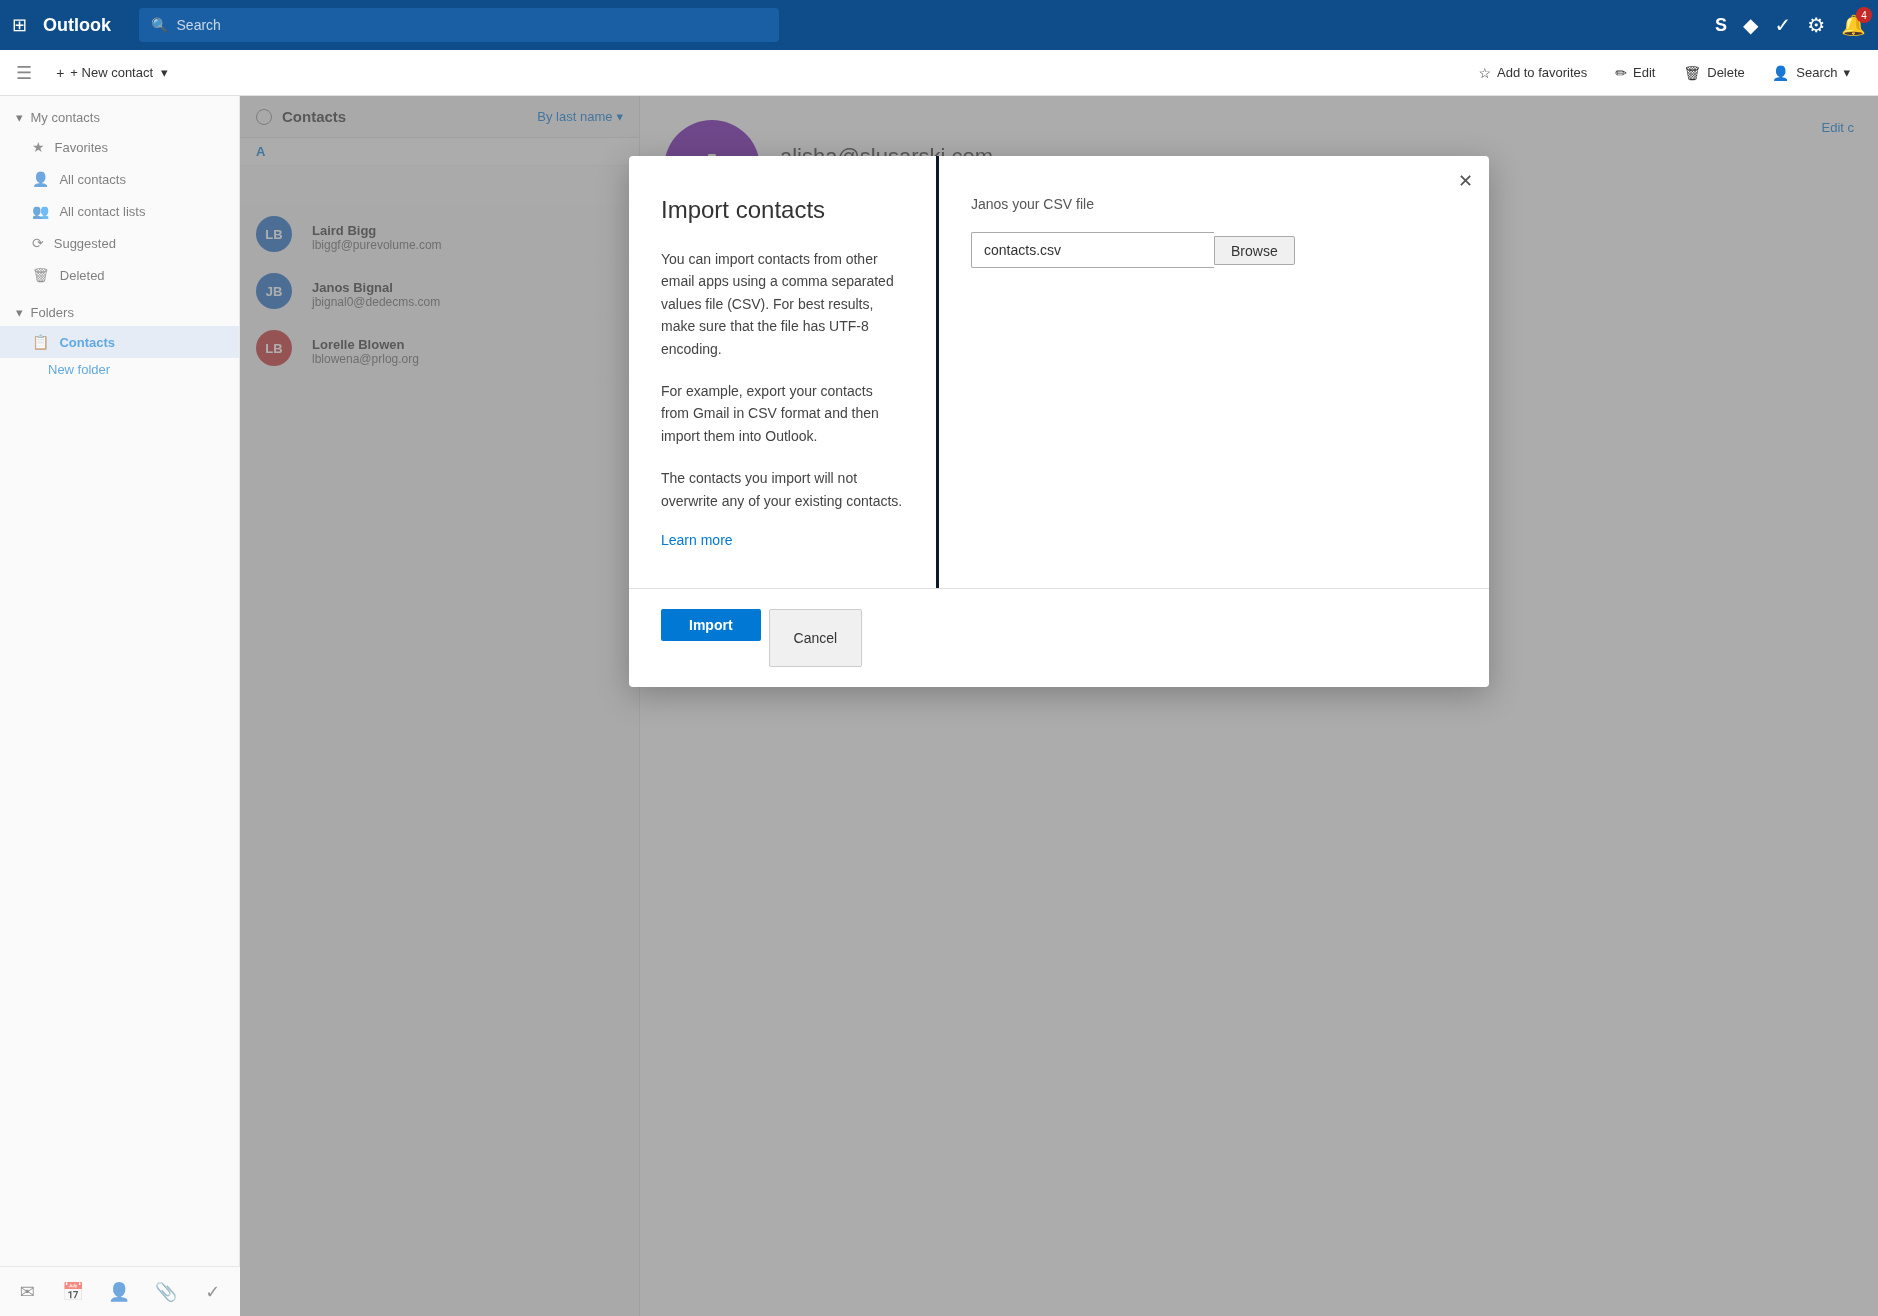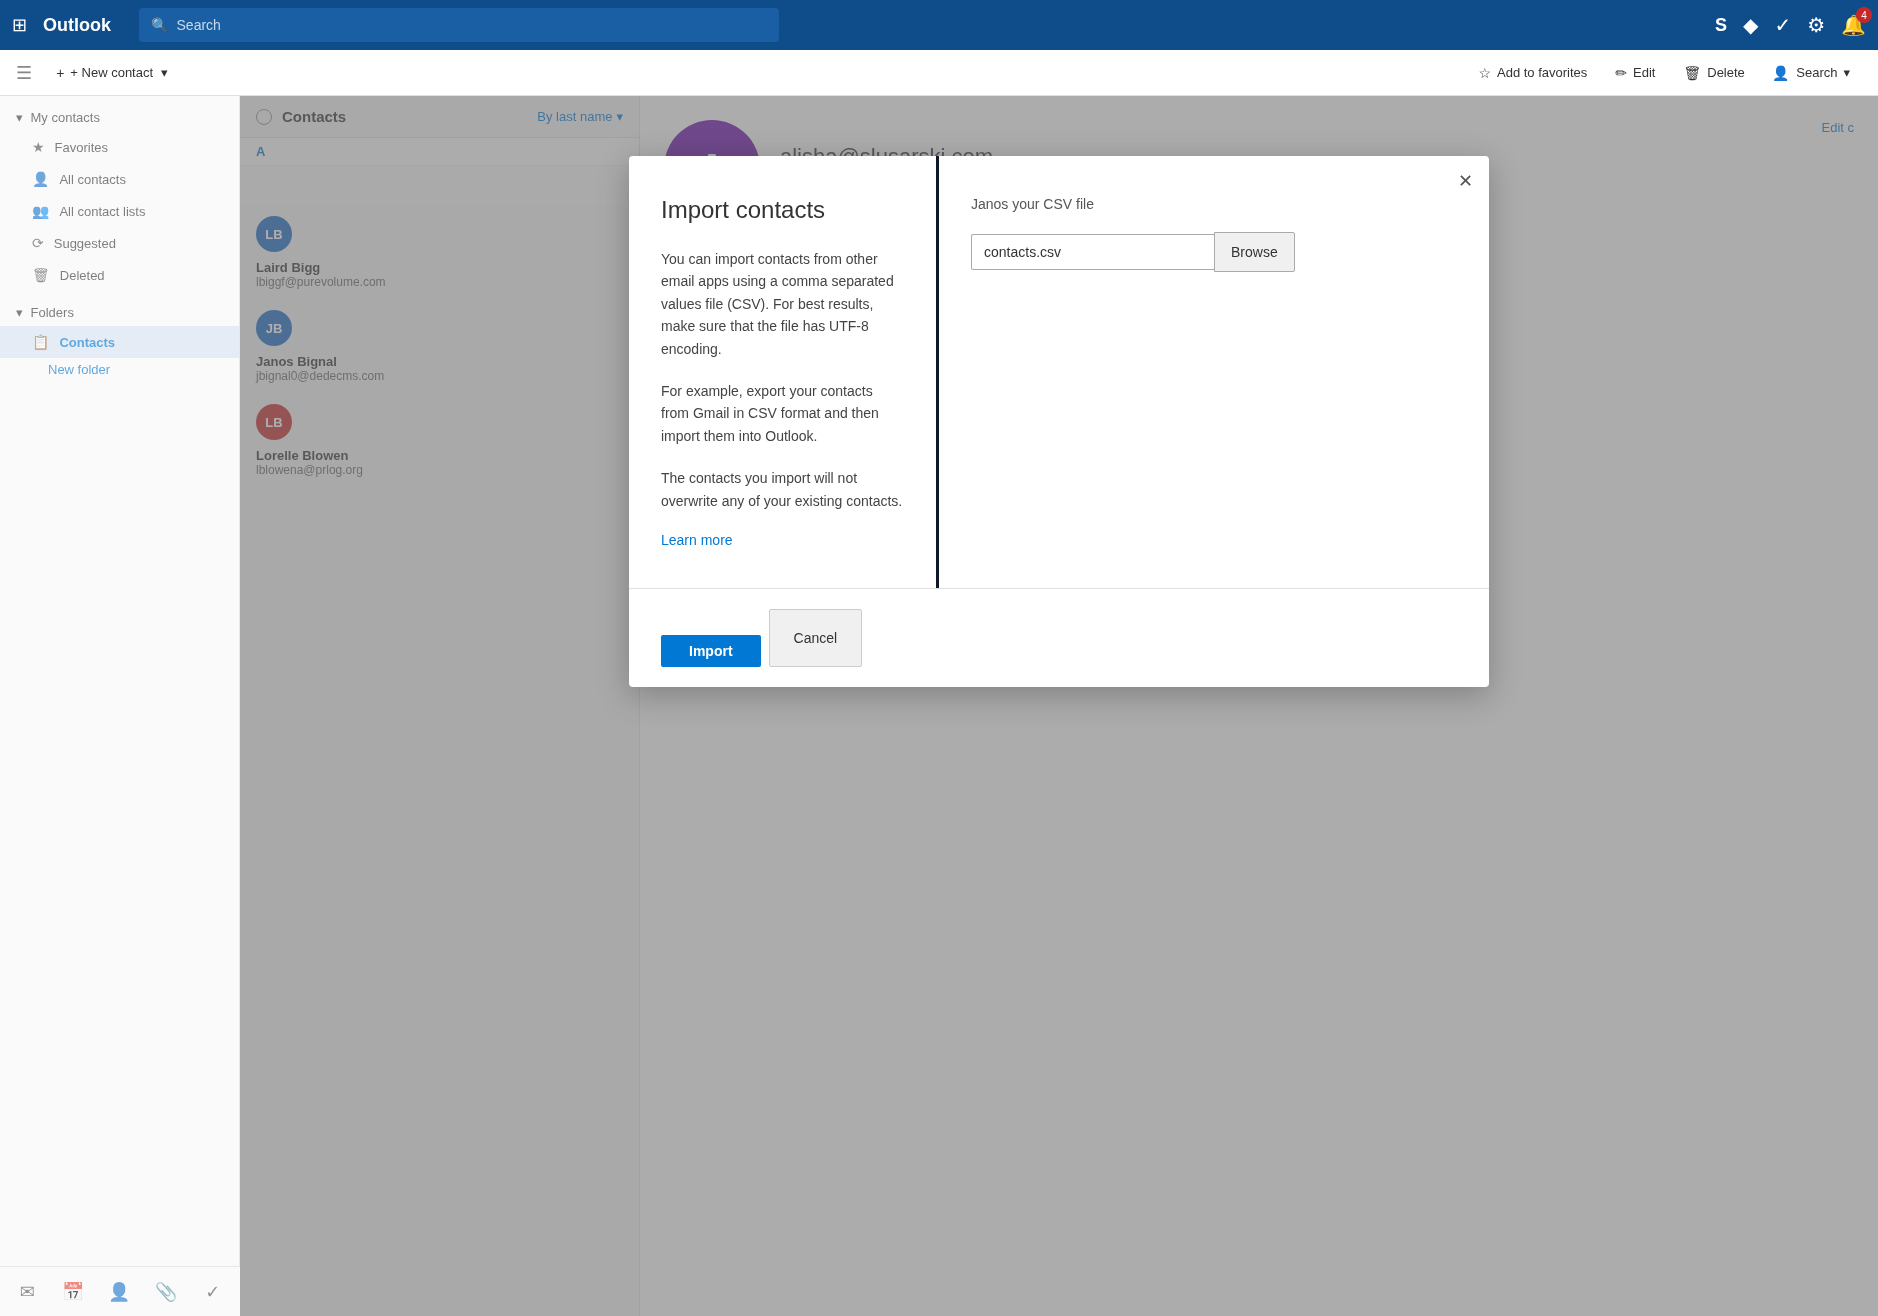--- a/index.html
+++ b/index.html
@@ -84,21 +84,21 @@
       display: flex; align-items: center; justify-content: space-between;
       padding: 12px 16px; border-bottom: 1px solid #e0e0e0;
     }
     .contact-list-header-left { display: flex; align-items: center; gap: 10px; }
     .contact-list-checkbox { width: 16px; height: 16px; border: 1.5px solid #888; border-radius: 50%; }
     .contact-list-title { font-size: 15px; font-weight: 600; color: #333; }
     .contact-list-sort { display: flex; align-items: center; gap: 4px; color: #0078d4; font-size: 13px; cursor: pointer; }
 
     .contact-letter { padding: 6px 16px; font-size: 13px; font-weight: 700; color: #0078d4; background: #f8f8f8; border-bottom: 1px solid #eee; }
 
-    .contact-item { display: flex; align-items: flex-start; gap: 8px; padding: 10px 16px; border-bottom: 1px solid #f0f0f0; cursor: pointer; flex-direction: column; }
+    .contact-item { display: flex; align-items: flex-end; gap: 20px; padding: 10px 16px; border-bottom: 1px solid #f0f0f0; cursor: pointer; }
     .contact-avatar {
       width: 36px; height: 36px; border-radius: 50%;
       display: flex; align-items: center; justify-content: center;
       font-size: 13px; font-weight: 600; color: white; flex-shrink: 0;
     }
     .contact-info { flex: 1; }
     .contact-name { font-size: 13px; font-weight: 600; color: #333; }
     .contact-email { font-size: 12px; color: #666; }
 
     
@@ -155,27 +155,27 @@
     .modal-file-row { display: flex; align-items: center; gap: 0; }
     .modal-file-input {
       border: 1px solid #aaa; border-right: none;
       padding: 6px 12px; font-size: 14px; color: #333;
       width: 243px; height: 36px; border-radius: 2px 0 0 2px;
       outline: none;
     }
     .modal-browse-btn {
       border: 1px solid #aaa; background: #f0f0f0;
       padding: 6px 16px; font-size: 14px; color: #333;
-      cursor: pointer; height: 40px; border-radius: 0 2px 2px 0;
+      cursor: pointer; height: 29px; border-radius: 0 2px 2px 0;
       font-weight: 400;
     }
 
     
     .modal-footer {
-      display: flex; align-items: flex-end; gap: 8px;
+      display: flex; align-items: flex-start; gap: 8px;
       padding: 20px 32px; border-top: 1px solid #e0e0e0;
     }
     .modal-import-btn {
       background: #0078d4; color: white; border: none;
       padding: 8px 28px; font-size: 14px; font-weight: 600;
       border-radius: 2px; cursor: pointer;
     }
     .modal-cancel-btn {
       background: #f0f0f0; color: #333; border: 1px solid #ccc;
       padding: 20px 24px; font-size: 14px;

